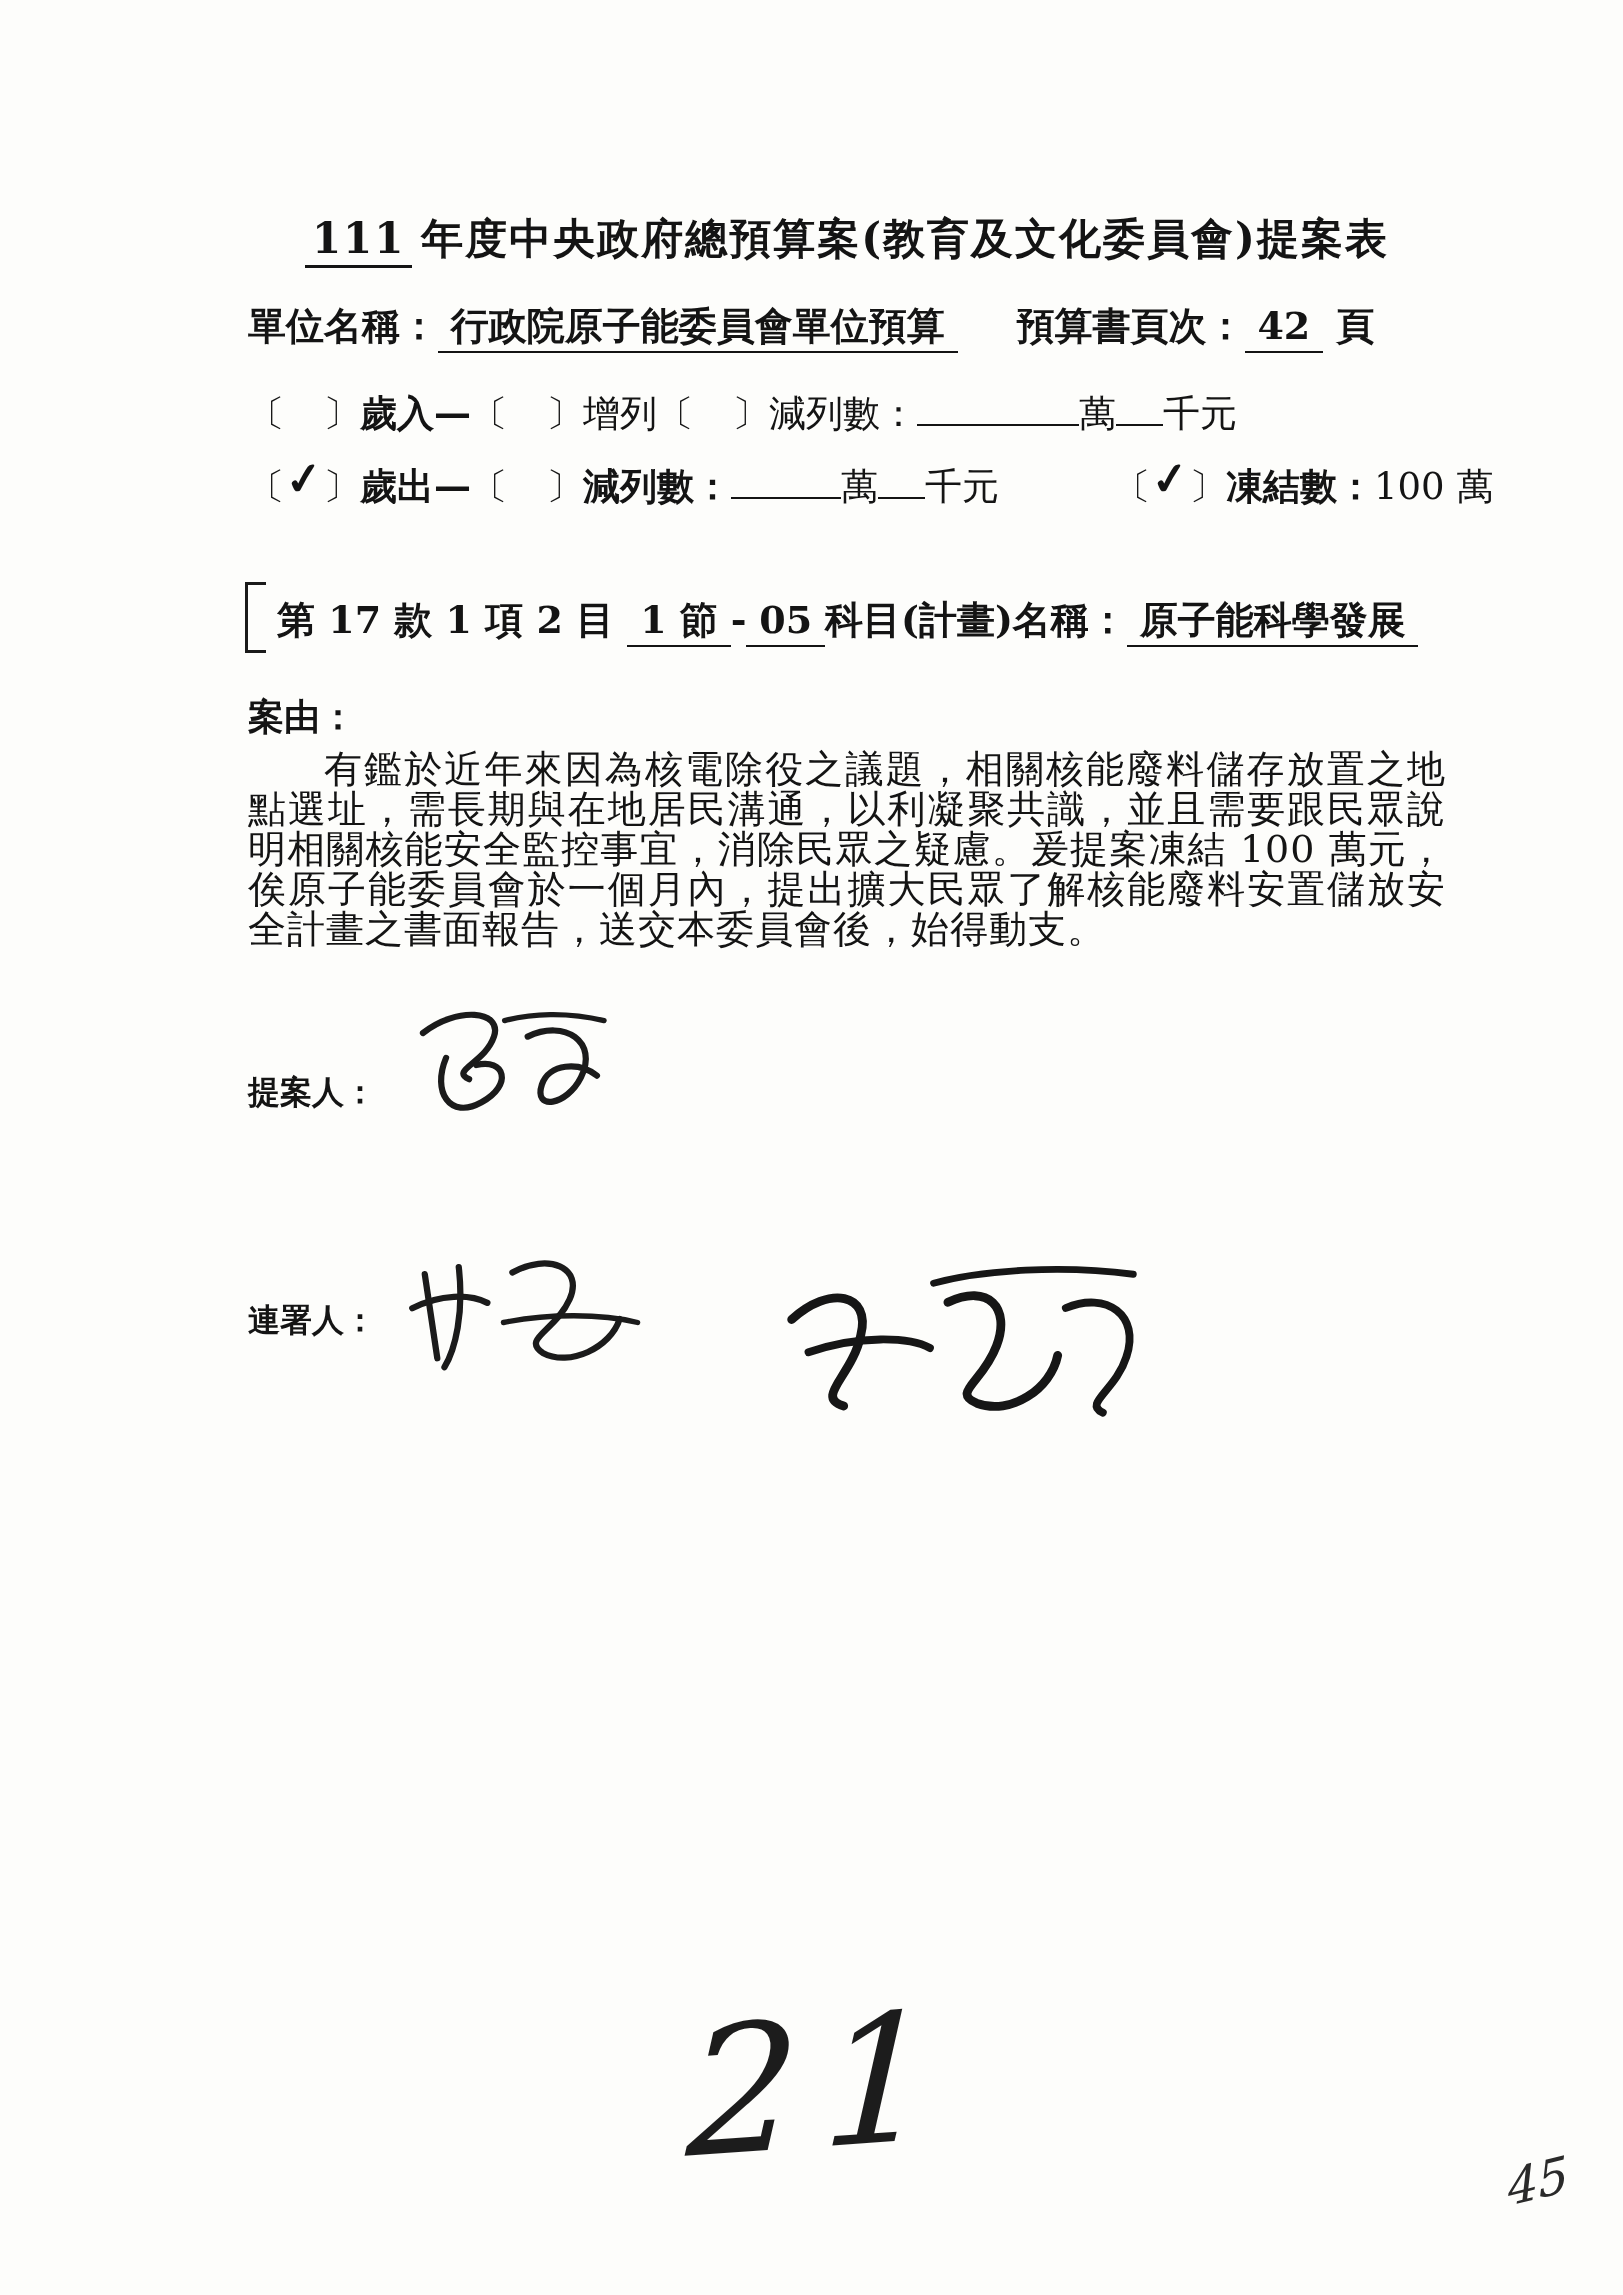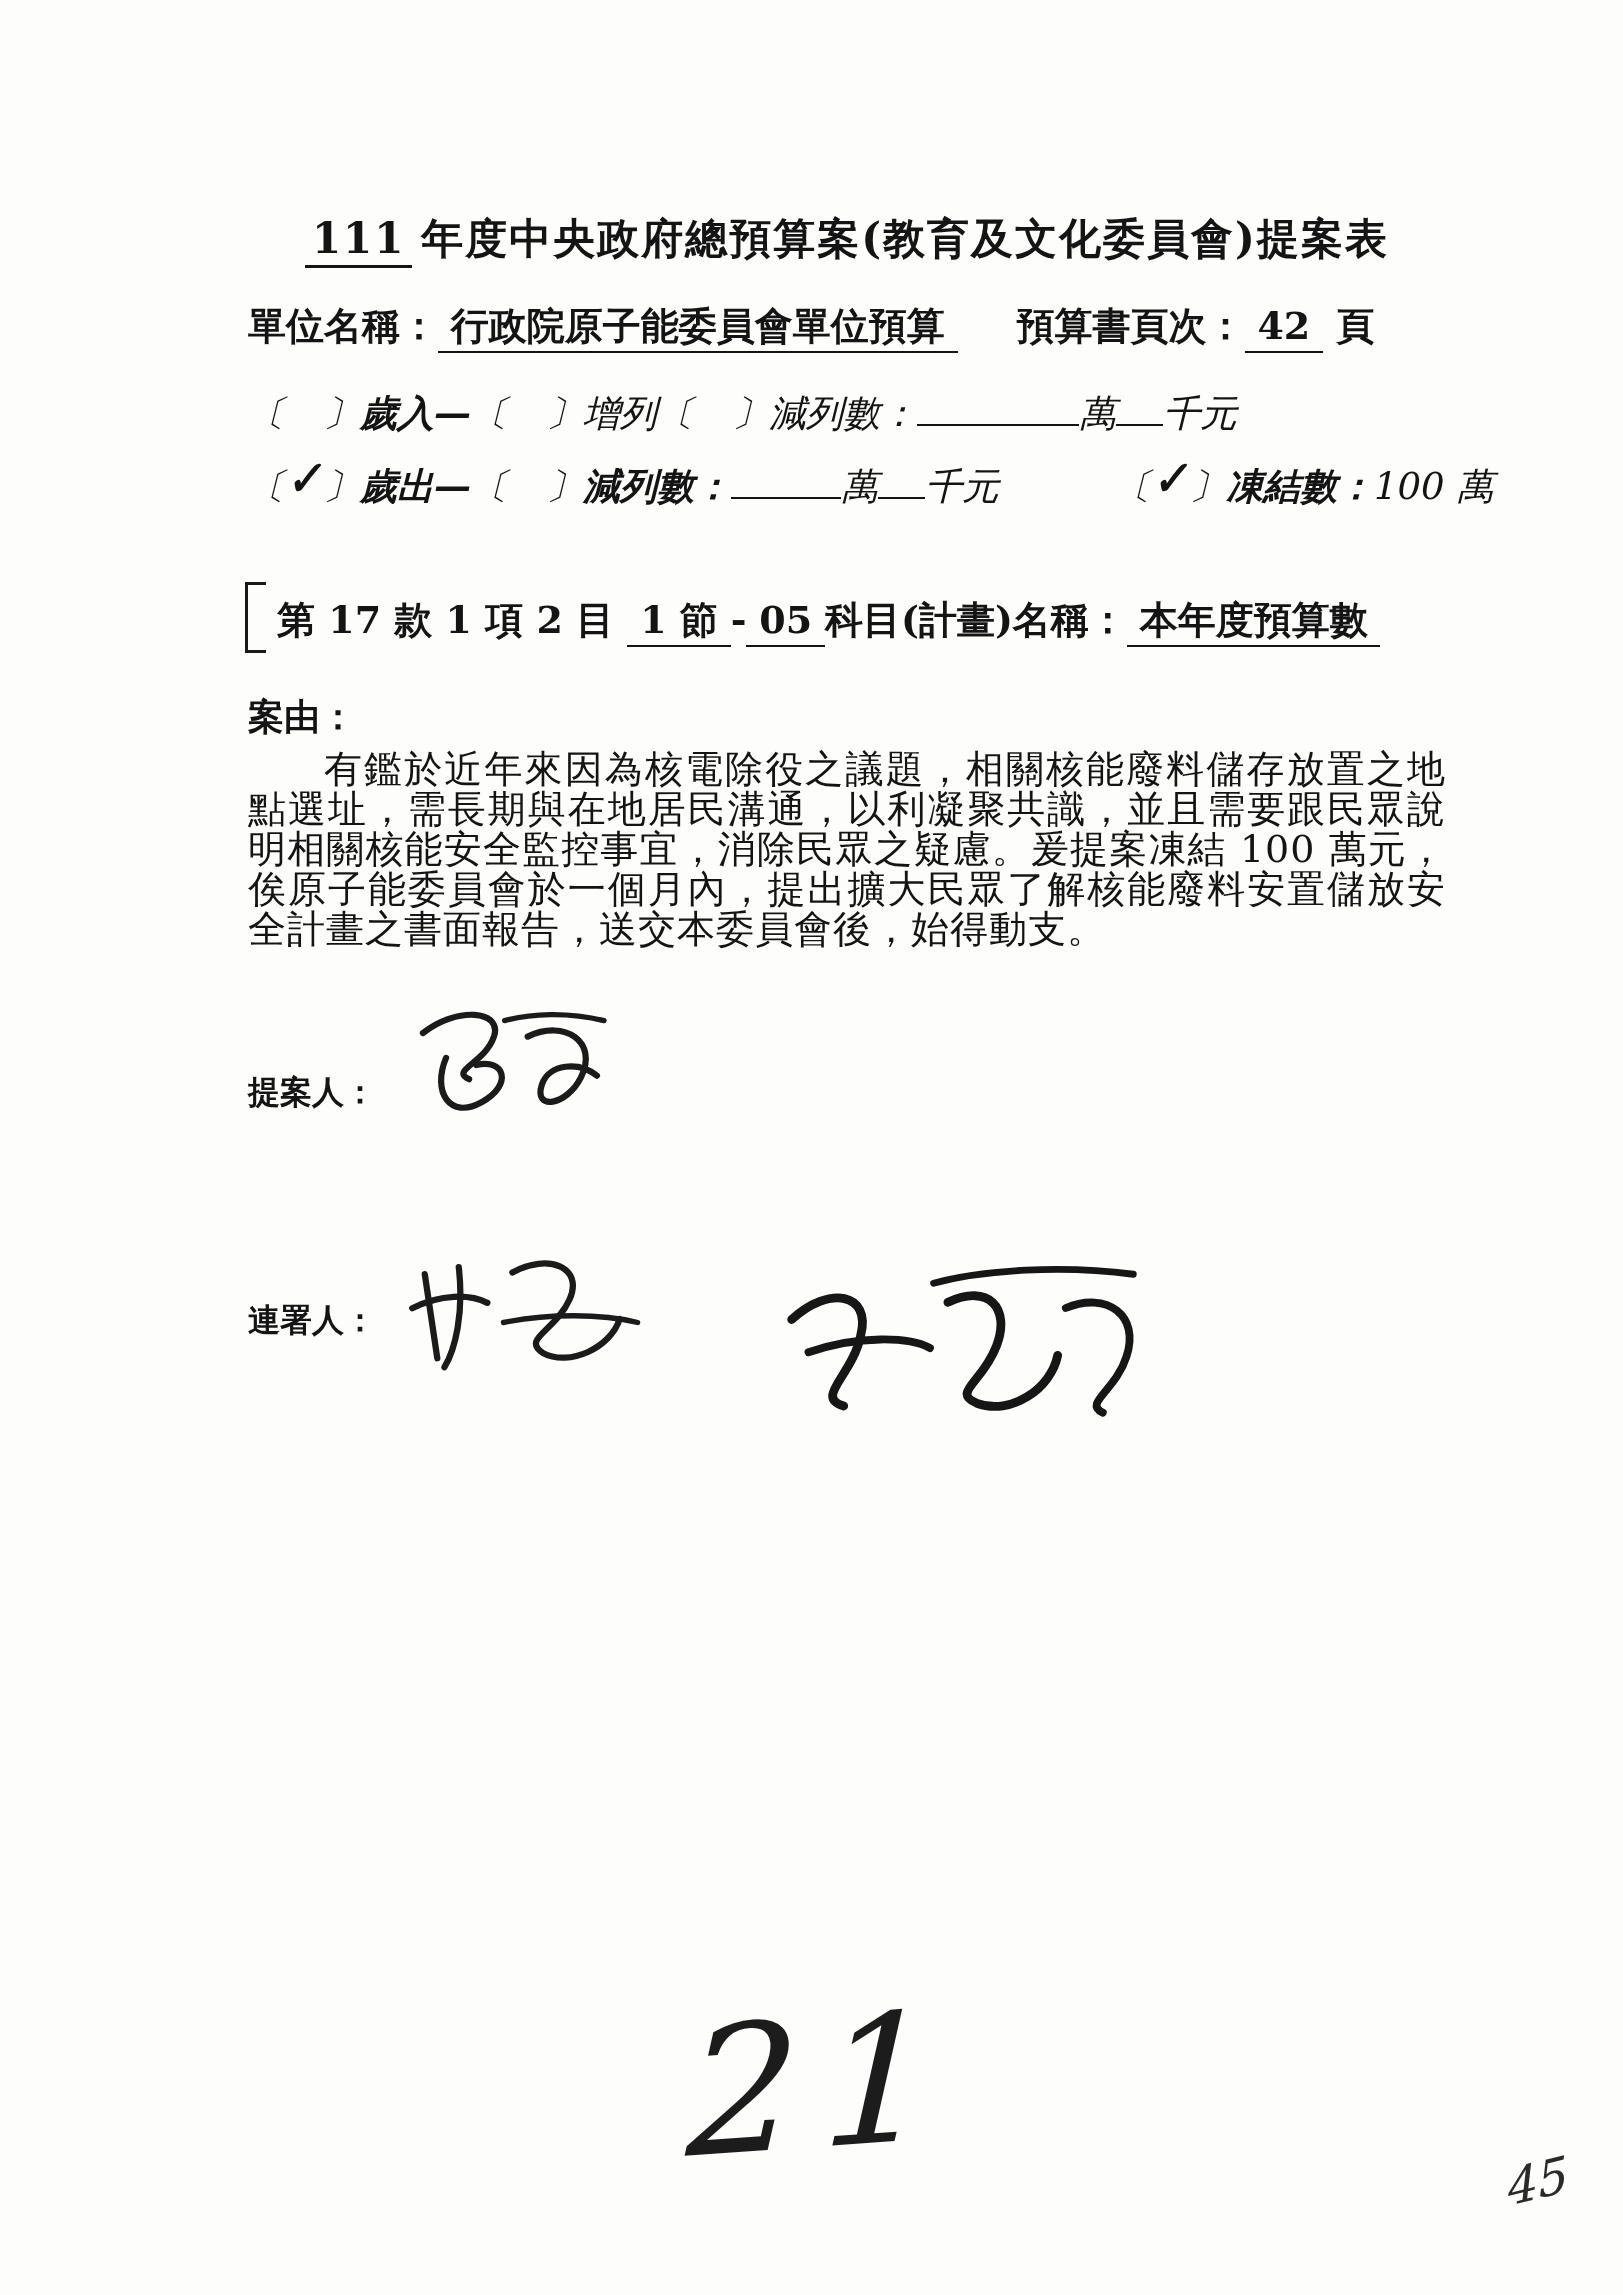--- a/index.html
+++ b/index.html
@@ -59,21 +59,21 @@
     height: 34px;
     vertical-align: baseline;
   }
   .blank.w-lg { width: 162px; }
   .blank.w-md { width: 110px; }
   .blank.w-sm { width: 47px; }
 
   .unit-row { margin-top: 30px; }
   .unit-row .gap { display: inline-block; width: 59px; }
 
-  .cbrow { margin-top: 12.8px; font-size: 37px; font-style: italic; }
+  .cbrow { margin-top: 12.8px; font-size: 37px; }
   .cbrow.first { margin-top: 31px; }
 
   .cb { display: inline-block; white-space: nowrap; }
   .cb .br { font-weight: 400; }
   .cb .mark {
     display: inline-block;
     width: 38px;
     text-align: center;
   }
   .cb .mark.checked {
@@ -172,21 +172,21 @@
       <span class="cb"><span class="br">〔</span><span class="mark">　</span><span class="br">〕</span></span><span class="b">歲入—</span><span class="cb"><span class="br">〔</span><span class="mark">　</span><span class="br">〕</span></span><span>增列</span><span class="cb"><span class="br">〔</span><span class="mark">　</span><span class="br">〕</span></span><span>減列數：</span><span class="blank w-lg"></span><span>萬</span><span class="blank w-sm"></span><span>千元</span>
     </div>
 
     <div class="row cbrow">
       <span class="cb"><span class="br">〔</span><span class="mark checked">✓</span><span class="br">〕</span></span><span class="b">歲出—</span><span class="cb"><span class="br">〔</span><span class="mark">　</span><span class="br">〕</span></span><span class="b">減列數：</span><span class="blank w-md"></span><span>萬</span><span class="blank w-sm"></span><span>千元</span><span class="freeze-gap"></span><span class="cb"><span class="br">〔</span><span class="mark checked">✓</span><span class="br">〕</span></span><span class="b">凍結數：</span><span>100 萬</span>
     </div>
 
     <div class="section">
       <div class="section-bracket"></div>
       <div class="row b">
-        <span>第 17 款 1 項 2 目</span> <span class="u">1 節</span><span>-</span><span class="u">05</span><span>科目(計畫)名稱：</span><span class="u">本年度預算數</span>
+        <span>第 17 款 1 項 2 目</span> <span class="u">1 節</span><span>-</span><span class="u">05</span><span>科目(計畫)名稱：</span><span class="u">原子能科學發展</span>
       </div>
     </div>
 
     <div class="reason-label">案由：</div>
     <div class="reason-text">有鑑於近年來因為核電除役之議題，相關核能廢料儲存放置之地點選址，需長期與在地居民溝通，以利凝聚共識，並且需要跟民眾說明相關核能安全監控事宜，消除民眾之疑慮。爰提案凍結 100 萬元，俟原子能委員會於一個月內，提出擴大民眾了解核能廢料安置儲放安全計畫之書面報告，送交本委員會後，始得動支。</div>
 
     <div class="sig-row proposer">
       <span>提案人：</span><span class="sig s1"><svg viewBox="0 0 260 160" width="100%" height="100%">
         <g fill="none" stroke="#1b1b1b" stroke-linecap="round" stroke-linejoin="round">
           <path stroke-width="7" d="M28 44 C66 14 118 18 108 48 C98 78 58 86 80 96"></path>

